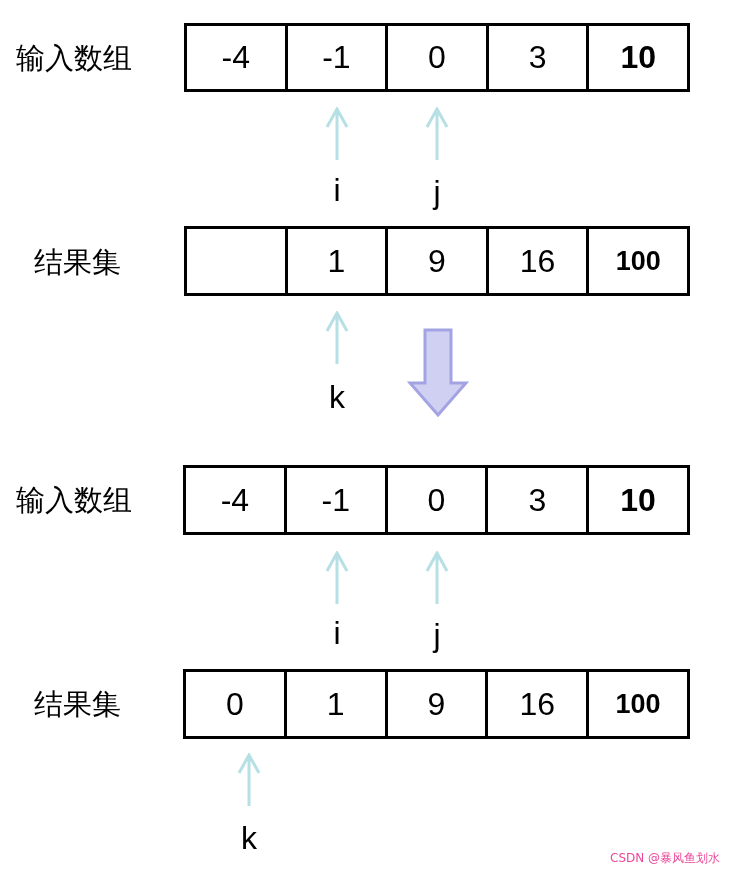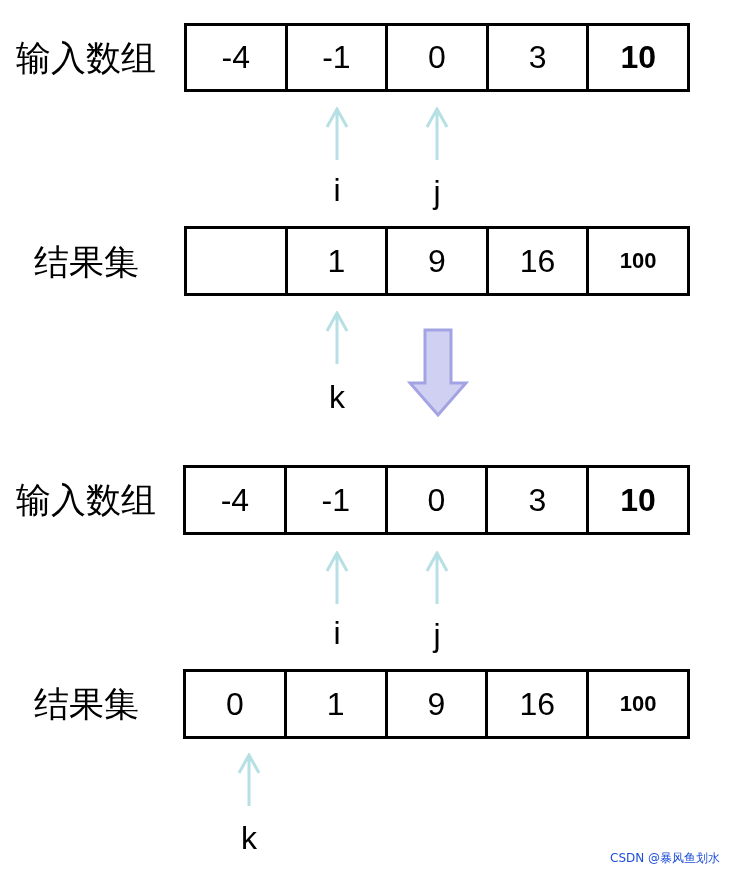--- a/index.html
+++ b/index.html
@@ -1,28 +1,28 @@
 <!DOCTYPE html>
 <html><head>
   <meta charset="utf-8">
   <style>
     html, body { margin: 0; padding: 0; background: #ffffff; }
     body { width: 735px; height: 871px; position: relative; overflow: hidden;
            font-family: "Liberation Sans", "DejaVu Sans", sans-serif; color: #000; }
-    .row-label { position: absolute; font-size: 35px; line-height: 1; white-space: nowrap;
+    .row-label { position: absolute; font-size: 29px; line-height: 1; white-space: nowrap;
                  font-family: "DejaVu Sans", sans-serif; transform: translateY(-50%); }
     .arr { position: absolute; display: flex; border: 3px solid #000; box-sizing: border-box; }
     .cell { flex: 1; border-right: 3px solid #000; display: flex; align-items: center;
             justify-content: center; font-size: 32px; box-sizing: border-box; }
     .cell:last-child { border-right: none; font-weight: bold; }
-    .cell.small { font-size: 22px; }
+    .cell.small { font-size: 27px; }
     .ptr { position: absolute; width: 24px; height: 54px; }
     .ptr-label { position: absolute; font-size: 32px; line-height: 1; transform: translate(-50%, -50%); }
     .big-arrow { position: absolute; left: 407px; top: 327px; width: 62px; height: 92px; }
-    .watermark { position: absolute; left: 610px; top: 850px; font-size: 12px; color: #1d4ed8;
+    .watermark { position: absolute; left: 610px; top: 850px; font-size: 12px; color: #ec4899;
                  font-family: "DejaVu Sans", sans-serif; white-space: nowrap; }
   </style>
 </head>
 <body>
 
 <div class="row-label" style="left:16px; top:58px;">输入数组</div>
 <div class="arr" style="left:184px; top:23px; width:506px; height:69px;">
   <div class="cell">-4</div>
   <div class="cell">-1</div>
   <div class="cell">0</div>

